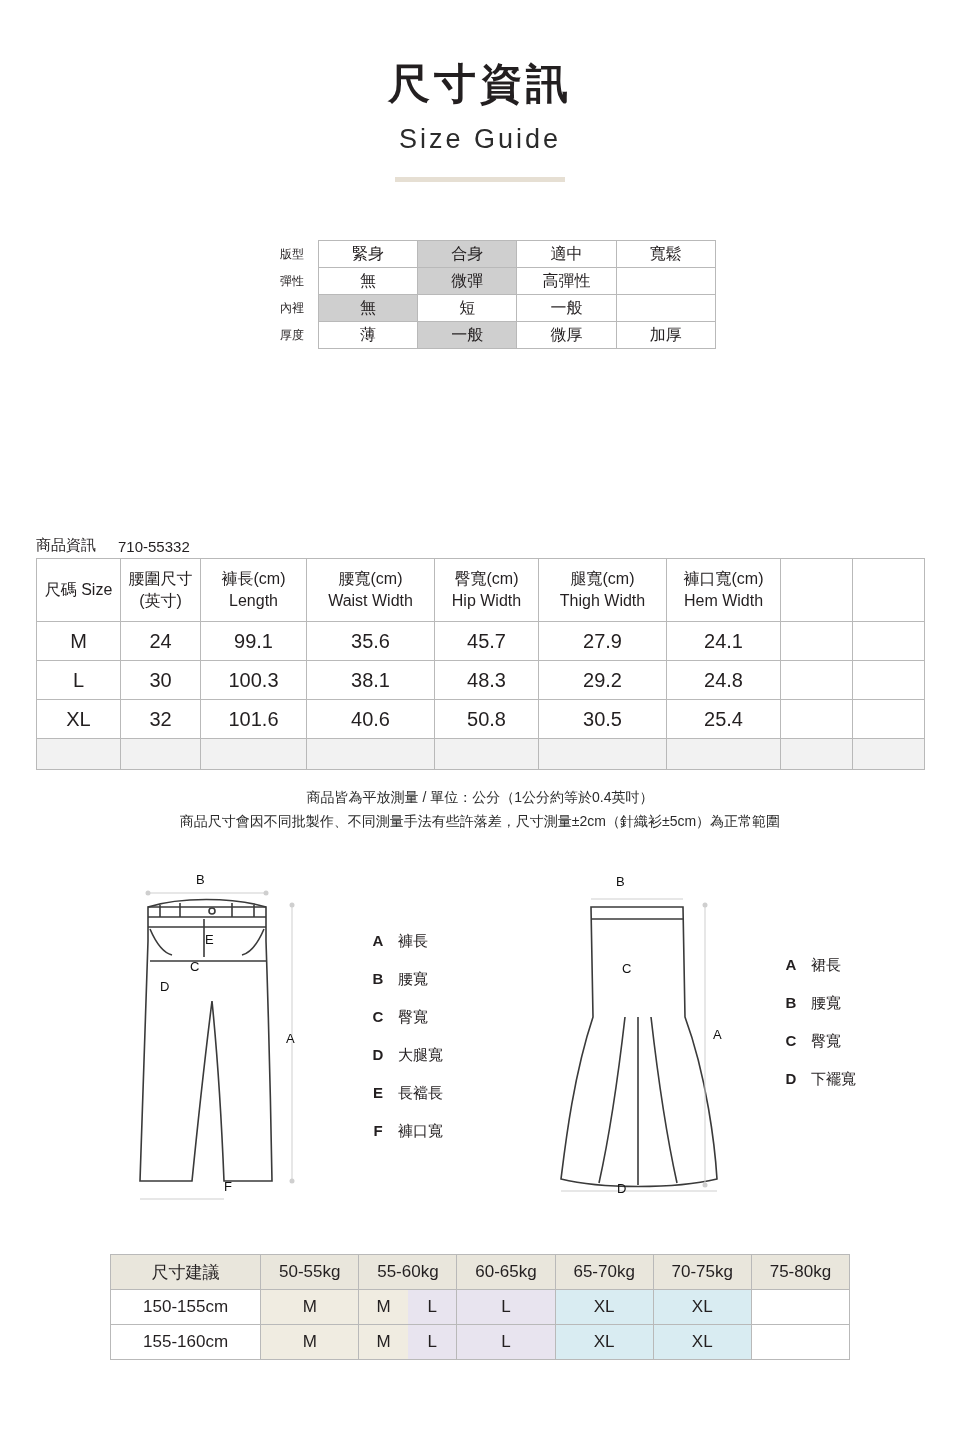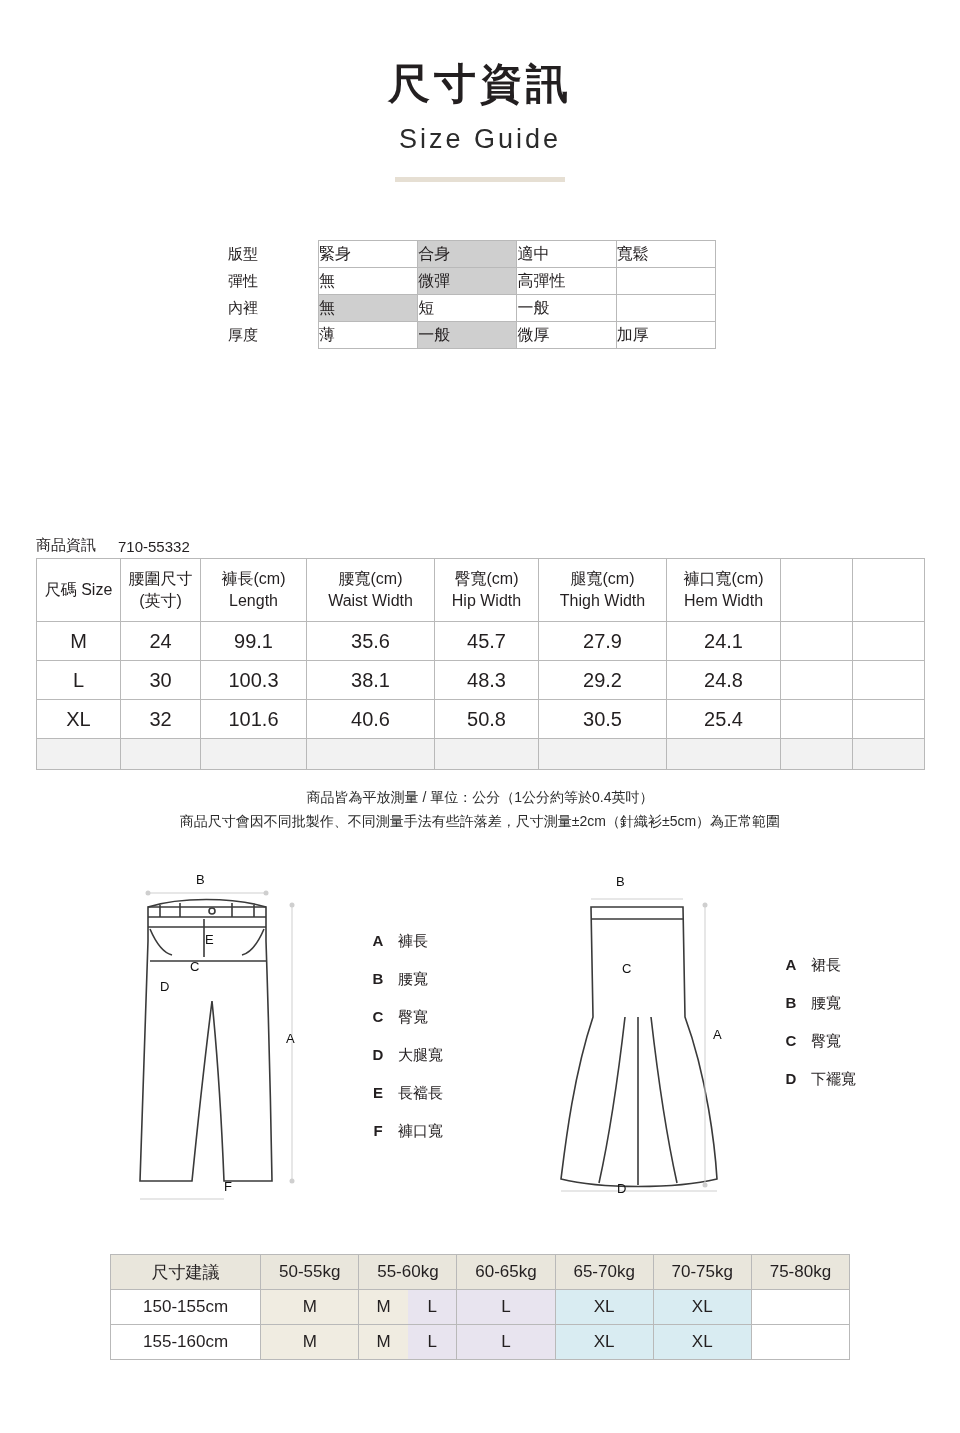--- a/index.html
+++ b/index.html
@@ -39,28 +39,30 @@
     margin:58px auto 0 auto;
     width:488px;
     position:relative;
     left:-8px;
   }
   table.attr{border-collapse:collapse;width:100%;}
   table.attr td{
     border:1px solid #b9b9b9;
     height:26px;
     font-size:16px;
+    text-align:center;
     padding:0;
     width:101px;
   }
   table.attr td.lbl{
     border:none;
     width:78px;
+    text-align:right;
     padding-right:14px;
-    font-size:15px;
+    font-size:12px;
   }
   td.sel{background:#cfcfcf;}
   td.blank{background:#ffffff;}
 
   
   .pinfo{
     position:absolute;
     left:36px;
     top:480px;
     font-size:15px;

